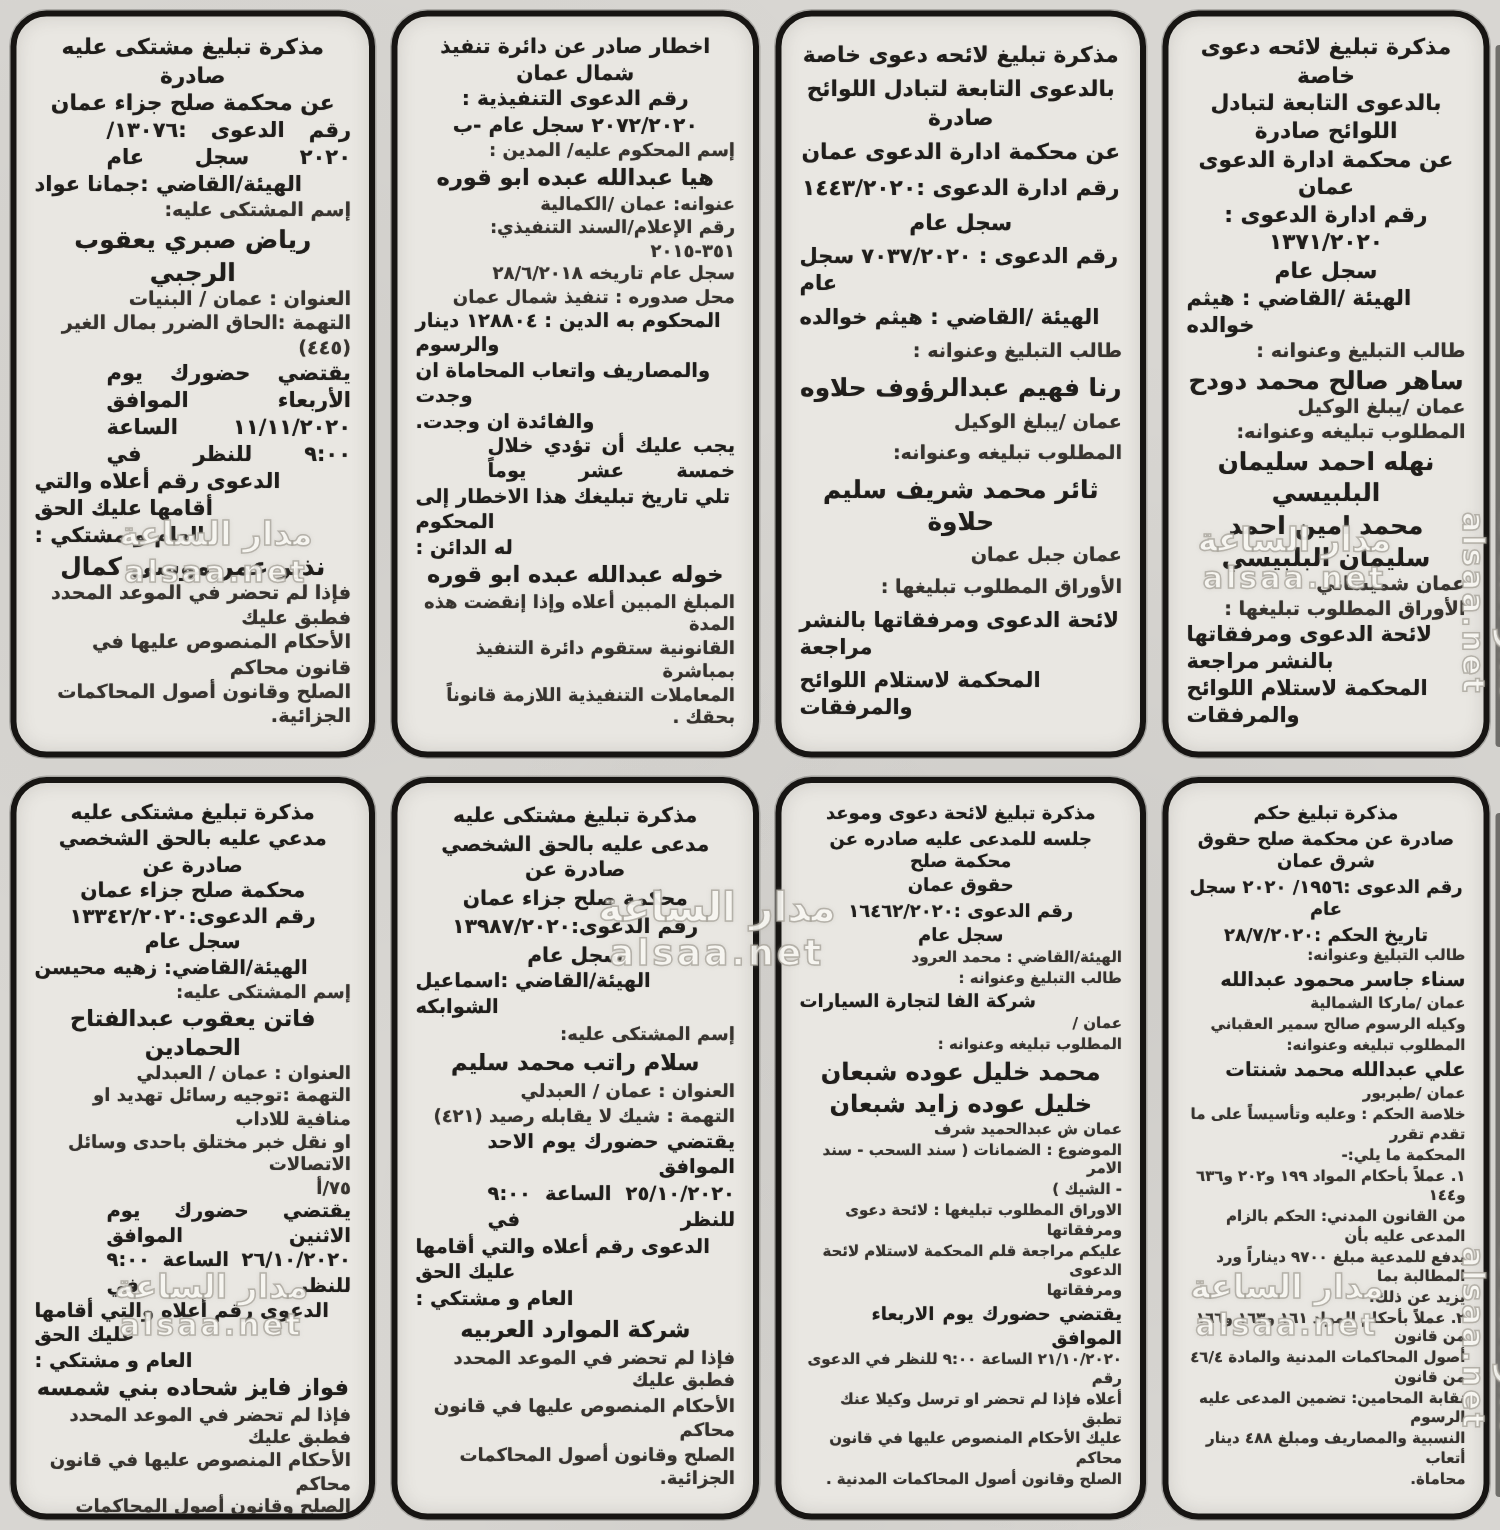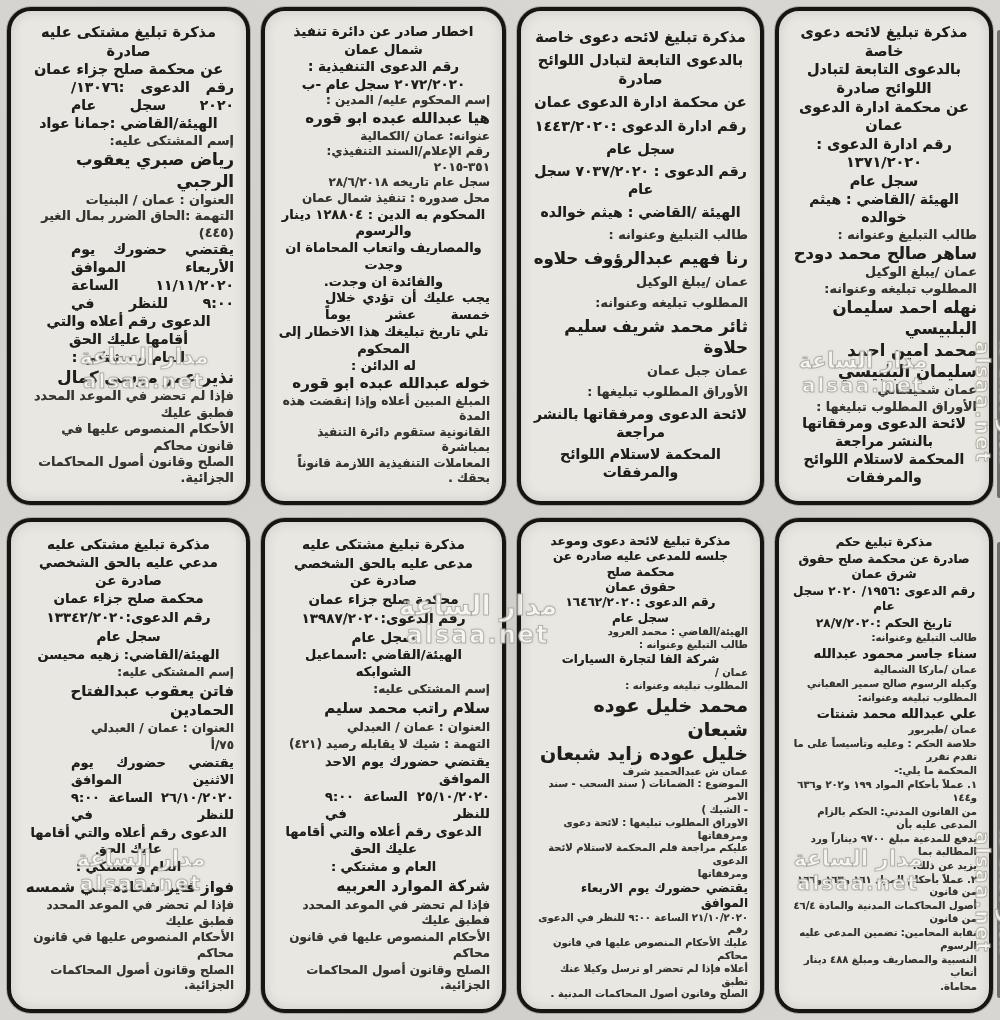--- a/index.html
+++ b/index.html
@@ -31,29 +31,29 @@
     border-radius:24px;
     background:#e9e7e2;
     box-shadow:0 0 0 1px rgba(40,38,35,.25), inset 0 0 12px rgba(90,85,78,.18);
     padding:12px 12px 14px;
     display:flex;flex-direction:column;justify-content:space-evenly;
     overflow:hidden;
     color:#201e1b;
   }
   .ln{line-height:1.28;text-shadow:0 0 .6px rgba(30,28,25,.55);}
   .c {font-weight:bold;text-align:center;}
-  .r {font-weight:bold;text-align:center;}
+  .r {font-weight:bold;text-align:left;}
   .rj{font-weight:bold;text-align:justify;text-align-last:justify;margin-left:48px;}
   .rl{font-weight:bold;text-align:right;color:#38342f;}
-  .n {font-weight:bold;text-align:right;letter-spacing:.2px;}
+  .n {font-weight:bold;text-align:center;letter-spacing:.2px;}
   .nr{font-weight:bold;text-align:right;letter-spacing:.2px;}
 
   .loose  .c{font-size:14.5px}.loose  .r,.loose .rj{font-size:14px}.loose  .rl{font-size:12.8px}.loose  .n{font-size:16.5px}
   .medium .c{font-size:13.5px}.medium .r,.medium .rj{font-size:13px}.medium .rl{font-size:12px}.medium .n{font-size:15px}
-  .tight  .c{font-size:12px}.tight  .r,.tight .rj{font-size:12px}.tight  .rl{font-size:10px}.tight  .n{font-size:19px}.tight .nr{font-size:13px}
+  .tight  .c{font-size:12px}.tight  .r,.tight .rj{font-size:12px}.tight  .rl{font-size:10px}.tight  .n{font-size:16px}.tight .nr{font-size:13px}
 
   .wm{
     position:absolute;z-index:6;pointer-events:none;text-align:center;
     font-weight:bold;color:rgba(250,249,245,.88);
     -webkit-text-stroke:1px rgba(166,162,154,.8);
     text-shadow:0 0 3px rgba(185,182,175,.55);
     letter-spacing:1px;white-space:nowrap;
   }
   .wm .wm-ar{font-size:27px;}
   .wm .wm-en{font-size:24px;letter-spacing:2px;}
@@ -195,22 +195,22 @@
         <div class="ln n">محمد خليل عوده شبعان</div>
         <div class="ln n">خليل عوده زايد شبعان</div>
         <div class="ln rl">عمان ش عبدالحميد شرف</div>
         <div class="ln rl">الموضوع : الضمانات ( سند السحب - سند الامر</div>
         <div class="ln rl">- الشيك )</div>
         <div class="ln rl">الاوراق المطلوب تبليغها : لائحة دعوى ومرفقاتها</div>
         <div class="ln rl">عليكم مراجعة قلم المحكمة لاستلام لائحة الدعوى</div>
         <div class="ln rl">ومرفقاتها</div>
         <div class="ln rj">يقتضي حضورك يوم الاربعاء الموافق</div>
         <div class="ln rl">٢١/١٠/٢٠٢٠ الساعة ٩:٠٠ للنظر في الدعوى رقم</div>
+        <div class="ln rl">أعلاه فإذا لم تحضر او ترسل وكيلا عنك تطبق</div>
         <div class="ln rl">عليك الأحكام المنصوص عليها في قانون محاكم</div>
-        <div class="ln rl">أعلاه فإذا لم تحضر او ترسل وكيلا عنك تطبق</div>
         <div class="ln rl">الصلح وقانون أصول المحاكمات المدنية .</div>
       </article>
     <article class="notice medium">
         <div class="ln c">مذكرة تبليغ مشتكى عليه</div>
         <div class="ln c">مدعى عليه بالحق الشخصي صادرة عن</div>
         <div class="ln c">محكمة صلح جزاء عمان</div>
         <div class="ln c">رقم الدعوى:١٣٩٨٧/٢٠٢٠</div>
         <div class="ln c">سجل عام</div>
         <div class="ln r">الهيئة/القاضي :اسماعيل الشوابكه</div>
         <div class="ln rl">إسم المشتكى عليه:</div>
@@ -229,20 +229,22 @@
     <article class="notice medium">
         <div class="ln c">مذكرة تبليغ مشتكى عليه</div>
         <div class="ln c">مدعي عليه بالحق الشخصي صادرة عن</div>
         <div class="ln c">محكمة صلح جزاء عمان</div>
         <div class="ln c">رقم الدعوى:١٣٣٤٢/٢٠٢٠</div>
         <div class="ln c">سجل عام</div>
         <div class="ln r">الهيئة/القاضي: زهيه محيسن</div>
         <div class="ln rl">إسم المشتكى عليه:</div>
         <div class="ln n">فاتن يعقوب عبدالفتاح الحمادين</div>
         <div class="ln rl">العنوان : عمان / العبدلي</div>
+        <div class="ln rl">التهمة :توجيه رسائل تهديد او منافية للاداب</div>
+        <div class="ln rl">او نقل خبر مختلق باحدى وسائل الاتصالات</div>
         <div class="ln rl">٧٥/أ</div>
         <div class="ln rj">يقتضي حضورك يوم الاثنين الموافق</div>
         <div class="ln rj">٢٦/١٠/٢٠٢٠ الساعة ٩:٠٠ للنظر في</div>
         <div class="ln r">الدعوى رقم أعلاه والتي أقامها عليك الحق</div>
         <div class="ln r">العام و مشتكي :</div>
         <div class="ln n">فواز فايز شحاده بني شمسه</div>
         <div class="ln rl">فإذا لم تحضر في الموعد المحدد فطبق عليك</div>
         <div class="ln rl">الأحكام المنصوص عليها في قانون محاكم</div>
         <div class="ln rl">الصلح وقانون أصول المحاكمات الجزائية.</div>
       </article>

